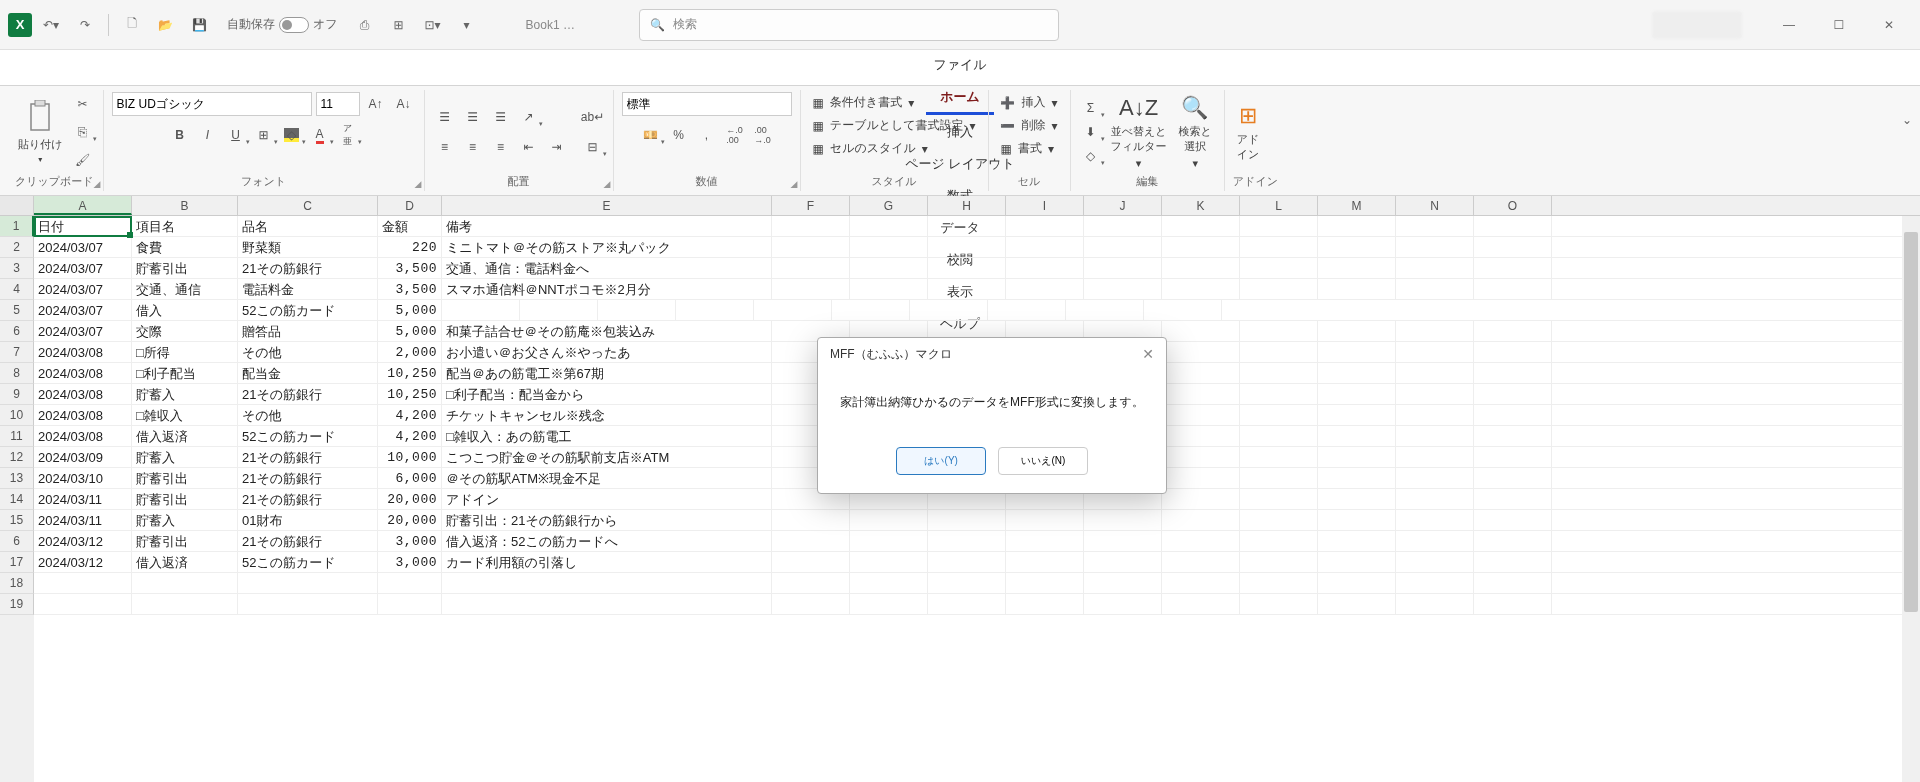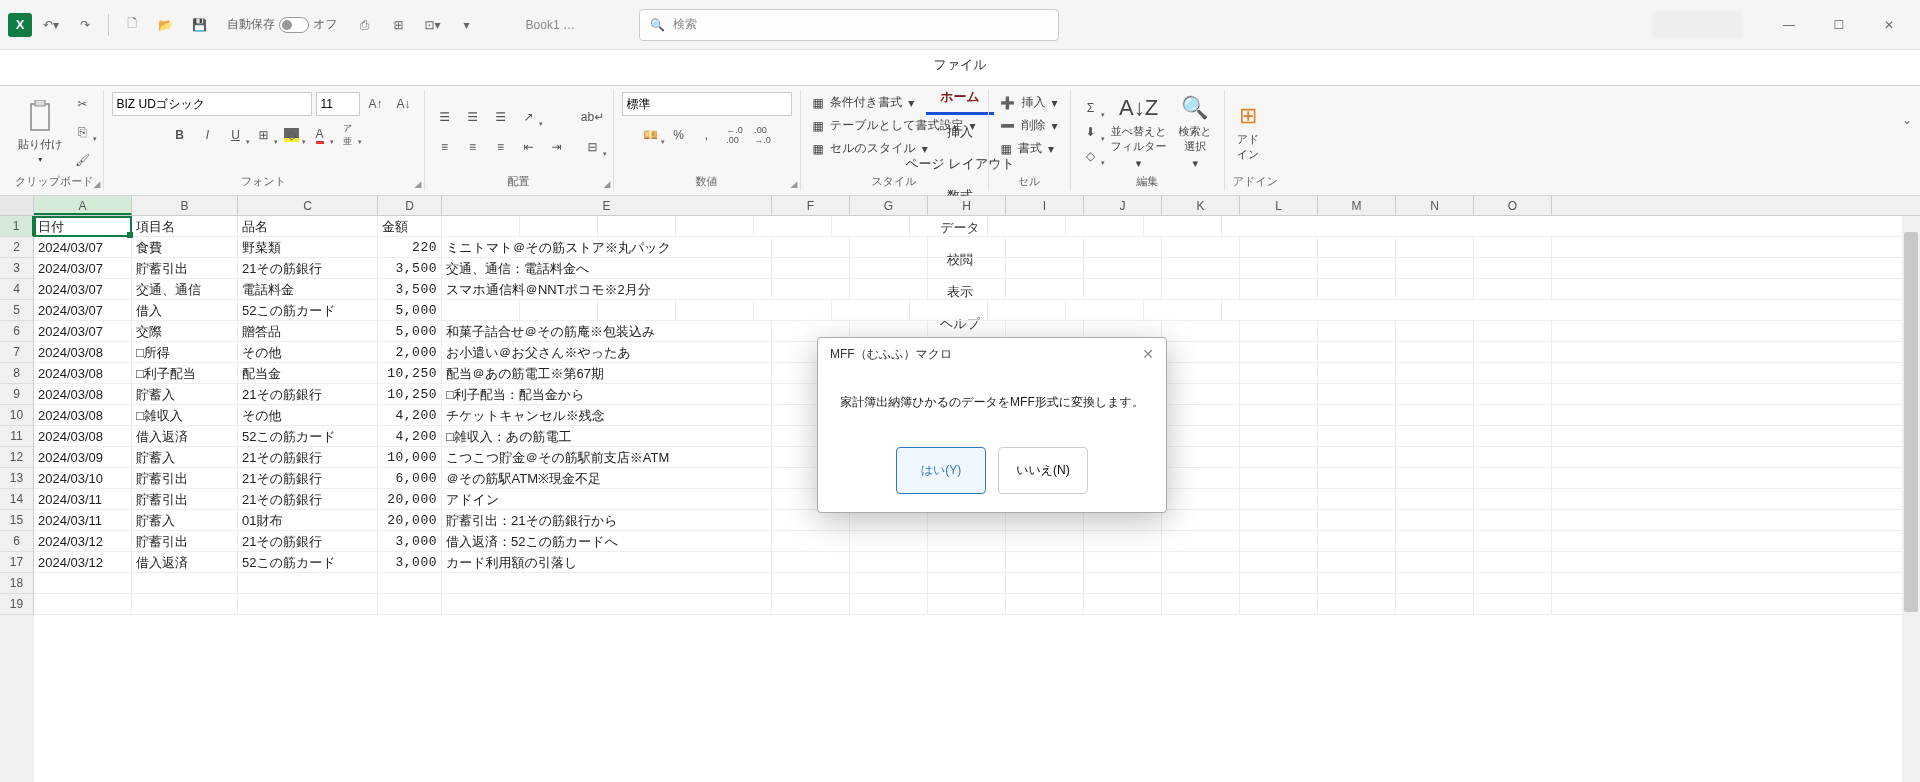--- a/index.html
+++ b/index.html
@@ -68,21 +68,21 @@
 
 .vscroll { position: absolute; right: 0; top: 216px; width: 18px; bottom: 0; background: #f0f0f0; }
 .vscroll-thumb { position: absolute; top: 16px; left: 2px; right: 2px; height: 380px; background: #c8c8c8; border-radius: 2px; }
 
 
 .dialog { position: absolute; left: 817px; top: 337px; width: 350px; background: #fff; border: 1px solid #aaa; box-shadow: 0 8px 32px rgba(0,0,0,0.25); border-radius: 4px; }
 .dlg-title { height: 32px; display: flex; align-items: center; padding: 0 12px; font-size: 12px; color: #333; }
 .dlg-close { margin-left: auto; color: #888; cursor: pointer; font-size: 14px; }
 .dlg-body { padding: 24px 16px; text-align: center; font-size: 12px; color: #222; }
 .dlg-btns { display: flex; justify-content: center; gap: 12px; padding: 12px 16px 18px; }
-.dlg-btn { min-width: 90px; padding: 14px 16px; border: 1px solid #ccc; border-radius: 4px; background: #fff; font-size: 12px; cursor: pointer; }
+.dlg-btn { min-width: 90px; padding: 6px 16px; border: 1px solid #ccc; border-radius: 4px; background: #fff; font-size: 10px; cursor: pointer; }
 .dlg-btn.primary { border-color: #2a7ac0; color: #2a7ac0; background: #f0f7ff; }
 
 svg { display: block; }
 </style>
 </head>
 <body>
 
 <div class="titlebar">
   <div class="tb-left">
     <div class="excel-icon">X</div>
@@ -333,20 +333,21 @@
       <div class="rowhdr">18</div>
       <div class="rowhdr">19</div>
     </div>
   <div class="cells" id="cells">
     <div class="active-cell" style="left:0;top:0;width:98px;height:21px;"></div>
   <div class="datarow">
         <div class="cell" style="width: 98px;">日付</div>
         <div class="cell" style="width: 106px;">項目名</div>
         <div class="cell" style="width: 140px;">品名</div>
         <div class="cell" style="width: 64px;">金額</div>
+        <div class="cell" style="width: 330px;">備考</div>
         <div class="cell" style="width: 78px;"></div>
         <div class="cell" style="width: 78px;"></div>
         <div class="cell" style="width: 78px;"></div>
         <div class="cell" style="width: 78px;"></div>
         <div class="cell" style="width: 78px;"></div>
         <div class="cell" style="width: 78px;"></div>
         <div class="cell" style="width: 78px;"></div>
         <div class="cell" style="width: 78px;"></div>
         <div class="cell" style="width: 78px;"></div>
         <div class="cell" style="width: 78px;"></div>

